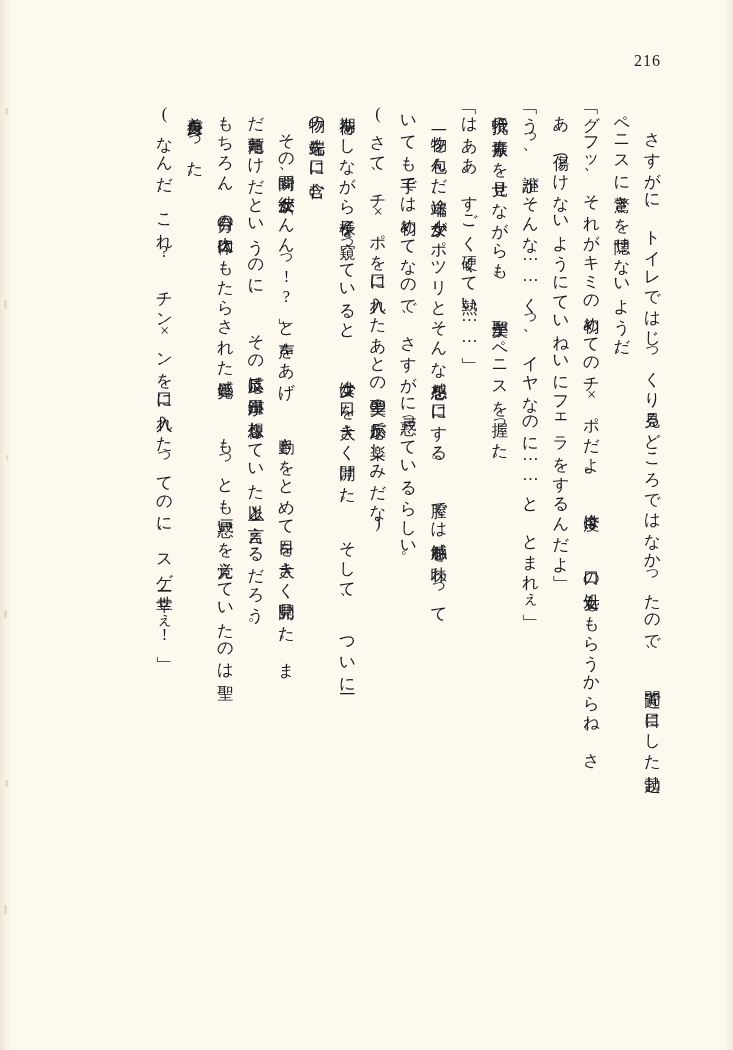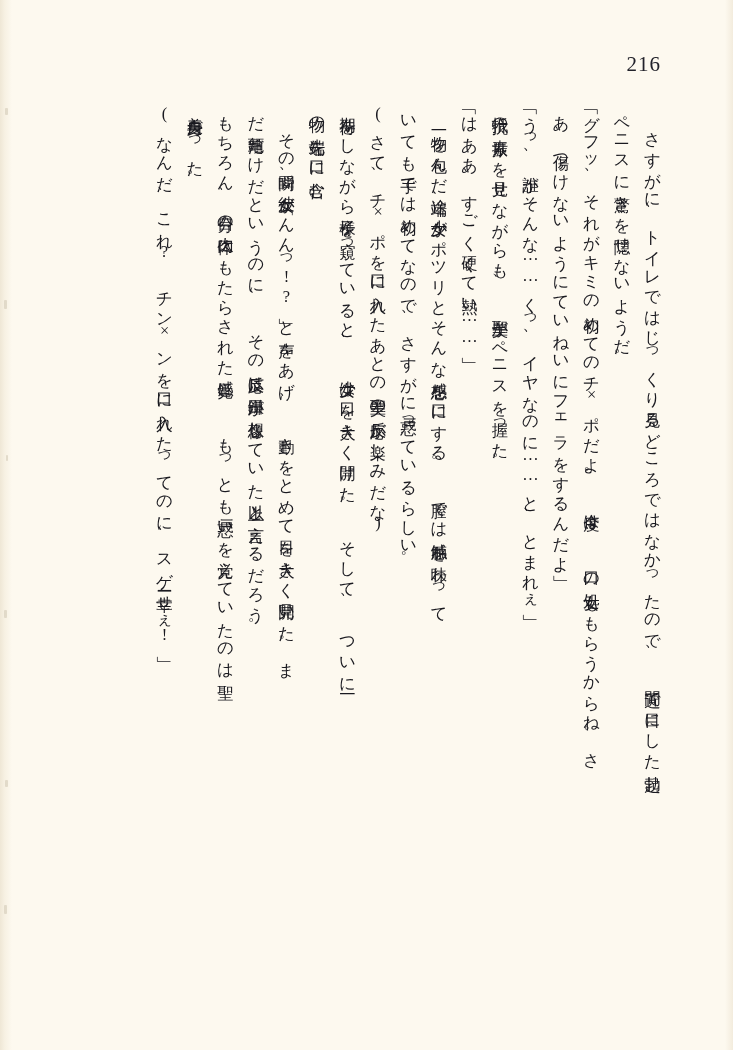--- a/index.html
+++ b/index.html
@@ -33,21 +33,21 @@
   .speck {
     position: absolute;
     background: #cfc6b2;
     opacity: .55;
     border-radius: 1px;
   }
   .page-number {
     position: absolute;
     top: 52px;
     right: 72px;
-    font-size: 21px;
+    font-size: 16px;
     letter-spacing: 1px;
     color: #22222a;
   }
   .body-text {
     position: absolute;
     top: 104px;
     right: 66px;
     left: 96px;
     bottom: 96px;
     display: flex;

